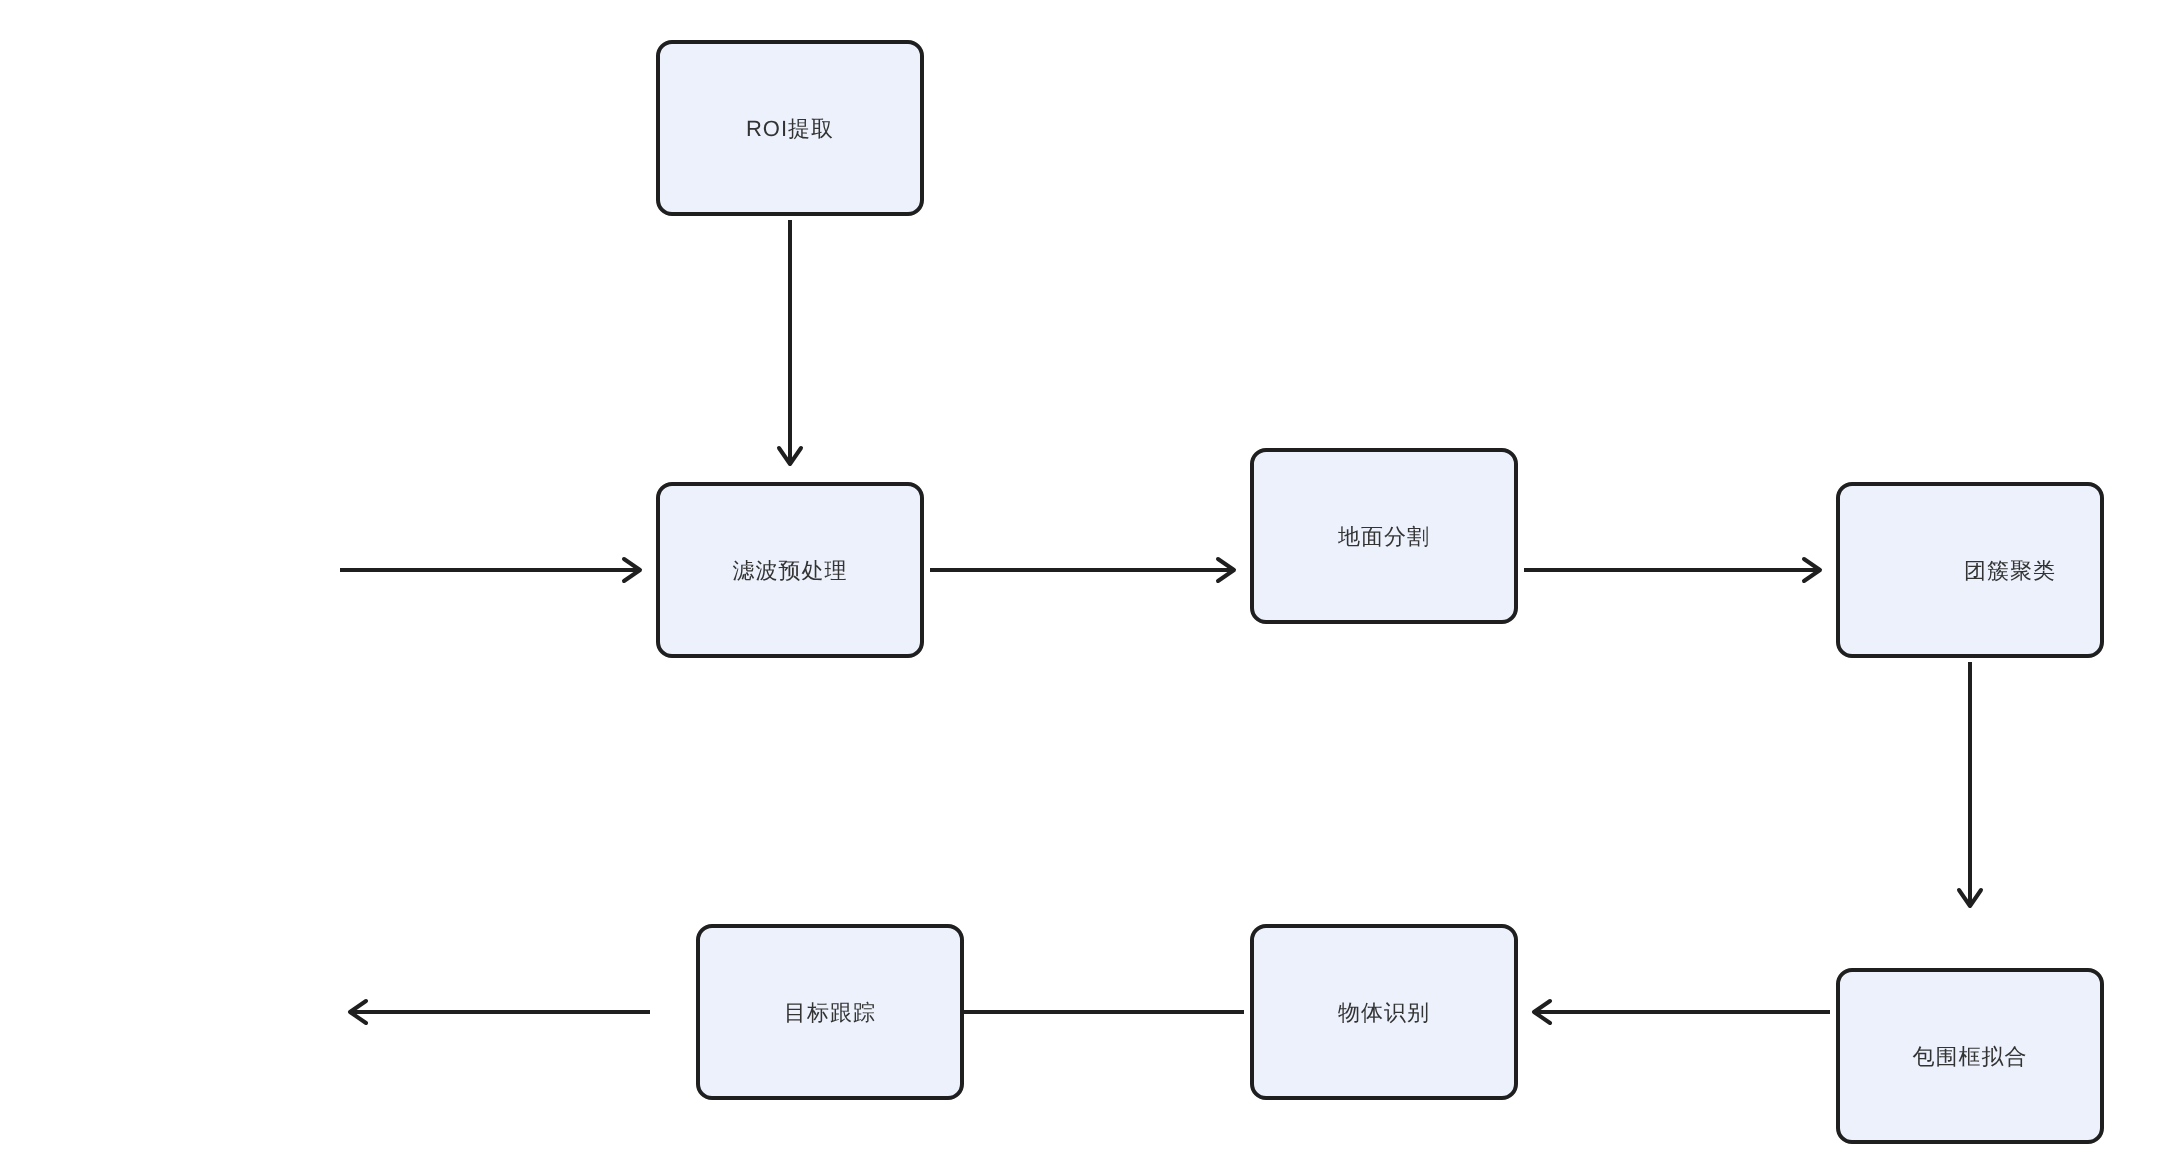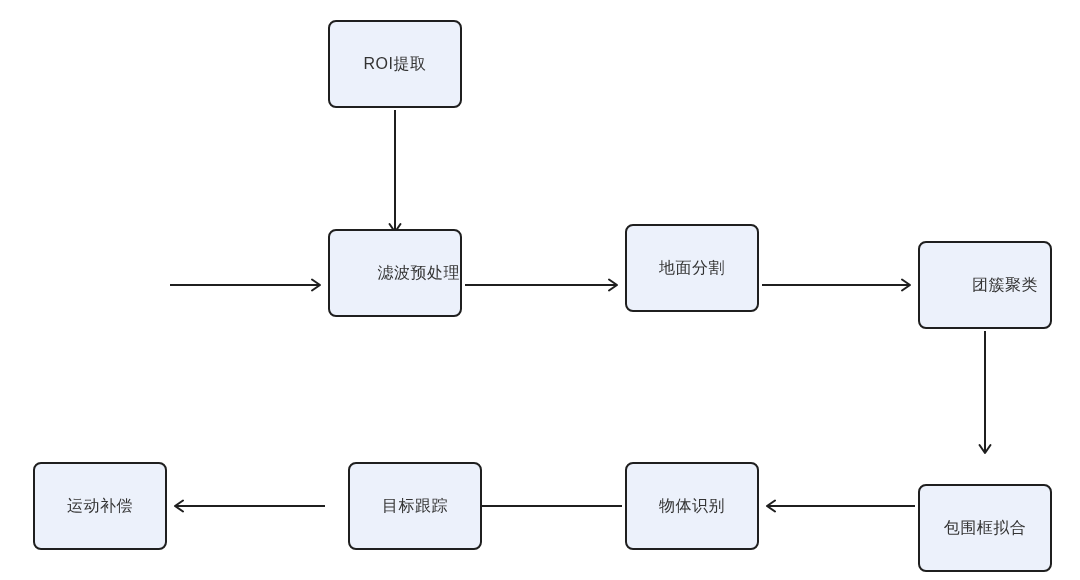--- a/index.html
+++ b/index.html
@@ -26,28 +26,28 @@
     position: absolute;
     width: 134px;
     height: 88px;
     box-sizing: border-box;
     background: #ecf1fb;
     border: 2px solid #1f1f1f;
     border-radius: 8px;
     display: flex;
     align-items: center;
     justify-content: center;
-    font-size: 16px;
+    font-size: 11px;
     color: #333333;
     letter-spacing: 0.5px;
   }
   
   .pos-roi     { left: 328px; top: 20px;  }
   .pos-dianyun { left: 33px;  top: 241px; }
-  .pos-lvbo    { left: 328px; top: 229px; justify-content: flex-end; }
+  .pos-lvbo    { left: 328px; top: 241px; }
   .pos-dimian  { left: 625px; top: 224px; align-items: center; }
   .pos-tuancu  { left: 918px; top: 241px; padding-left: 40px; }
   .pos-yundong { left: 33px;  top: 462px; }
   .pos-mubiao  { left: 328px; top: 462px; margin-left: 20px; }
   .pos-wuti    { left: 625px; top: 462px; }
   .pos-baowei  { left: 918px; top: 462px; margin-top: 22px; }
 </style>
 </head>
 <body>
 
@@ -87,23 +87,20 @@
   </div>
 
   <div class="node pos-dimian">
     <span>地面分割</span>
   </div>
 
   <div class="node pos-tuancu">
     <span>团簇聚类</span>
   </div>
 
-  <div class="node pos-yundong">
-    <span>运动补偿</span>
-  </div>
 
   <div class="node pos-mubiao">
     <span>目标跟踪</span>
   </div>
 
   <div class="node pos-wuti">
     <span>物体识别</span>
   </div>
 
   <div class="node pos-baowei">

